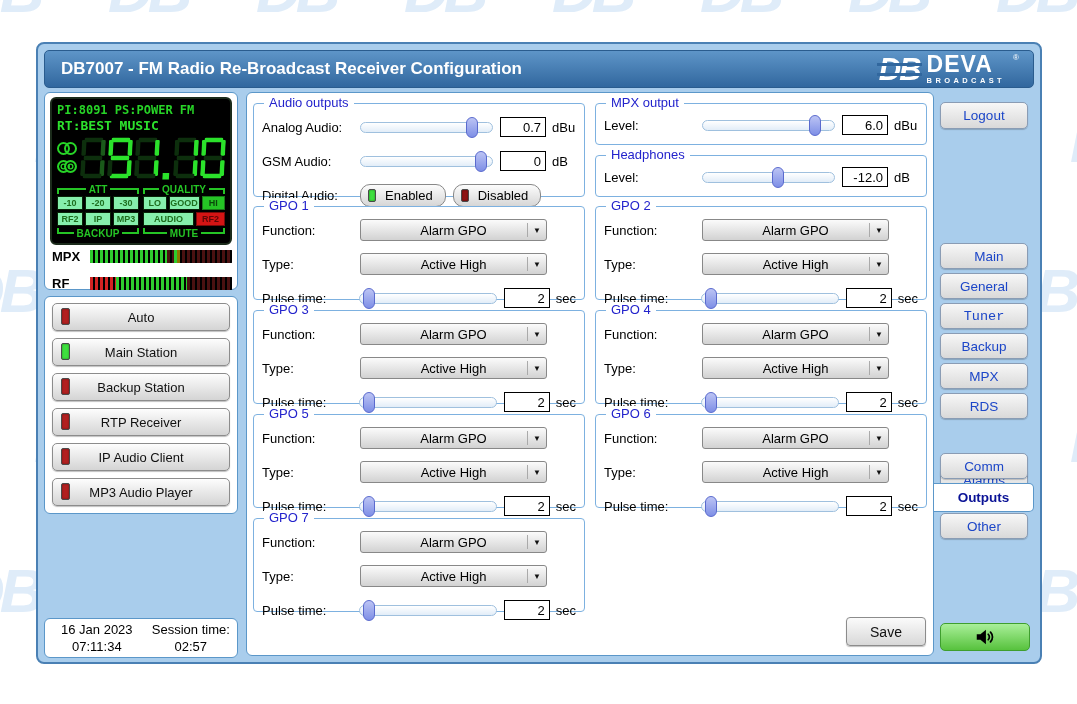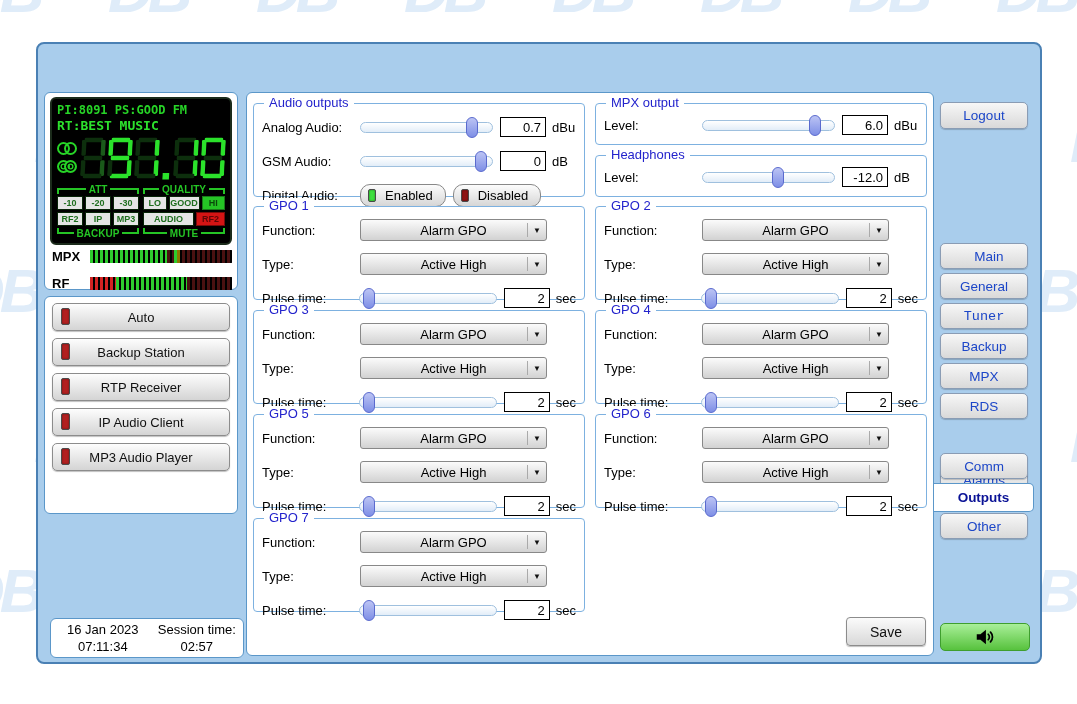--- a/index.html
+++ b/index.html
@@ -28,42 +28,42 @@
   .logo-db::before { top:9px; } .logo-db::after { top:19px; }
   .logo-txt { display:flex; flex-direction:column; line-height:1; }
   .logo-deva { font-size:23px; font-weight:900; letter-spacing:1px; }
   .logo-bc { font-size:7.5px; font-weight:bold; letter-spacing:3.4px; margin-top:1px; }
   .logo-reg { font-size:8px; align-self:flex-start; margin-left:1px; }
 
   
   .card { position:absolute; background:#fff; border:1px solid #5b97c9; border-radius:6px; }
   #display-card { left:6px; top:48px; width:194px; height:198px; }
   #buttons-card { left:6px; top:252px; width:194px; height:218px; padding-top:6px; }
-  #datetime-card{ left:12px; top:574px; width:194px; height:40px; }
+  #datetime-card{ left:6px; top:574px; width:194px; height:40px; }
 
   
   .lcd { position:absolute; left:5px; top:4px; width:182px; height:148px; background:#000;
     border:2px solid #1b2b1b; border-radius:6px; padding:4px 5px; overflow:hidden; }
   .lcd-l1 { font-family:"DejaVu Sans Mono", monospace; font-size:12px; font-weight:bold;
     color:#27d427; white-space:nowrap; letter-spacing:0; }
   .lcd-l2 { font-family:"DejaVu Sans Mono", monospace; font-size:13px; font-weight:bold;
     color:#2de22d; white-space:nowrap; margin-top:1px; }
   .lcd-mid { display:flex; align-items:center; margin-top:2px; height:46px; }
   .lcd-icons { width:24px; display:flex; flex-direction:column; gap:3px; }
   .ring-pair { position:relative; height:15px; }
   .ring-pair i { position:absolute; top:0; width:13px; height:13px; border:2.5px solid #27d427;
     border-radius:50%; }
   .ring-pair i:first-child { left:0; } .ring-pair i:last-child { left:7px; }
   .ring-pair.swirl i { box-shadow: inset 0 0 0 1.5px #000, inset 0 0 0 2.8px #27d427; }
   .freq { display:flex; align-items:center; gap:3px; transform:skewX(-3deg); }
   .freq svg { display:block; }
   .ind { margin-top:3px; }
   .ind-row { display:flex; gap:4px; }
   .ind-half { flex:1; display:flex; gap:2px; margin-top:2px; }
-  .ind-cell { flex:1; background:#e5e5e5; border:1px solid #082408; color:#1e6e1e;
+  .ind-cell { flex:1; background:#86efac; border:1px solid #082408; color:#1e6e1e;
     font-size:9px; font-weight:bold; text-align:center; line-height:12px; height:14px;
     overflow:hidden; }
   .ind-cell.on-green { background:#25c425; color:#0a4a0a; border-color:#1a7a1a; }
   .ind-cell.on-red   { background:#d41414; color:#600606; border-color:#7a0a0a; }
   .ind-cell.wide { flex:1.8; }
   .ind-cell.mid  { flex:1.35; }
   .brk { display:flex; align-items:center; gap:3px; color:#25c425; font-size:10px;
     font-weight:bold; height:10px; flex:1; }
   .brk i { flex:1; height:2px; background:#25c425; position:relative; }
   .brk.down i.o::before { content:''; position:absolute; top:0; width:2px; height:6px; background:#25c425; }
@@ -179,24 +179,35 @@
     <span style="left: 256px; top: 555px;">DB</span>
     <span style="left: 404px; top: 555px;">DB</span>
     <span style="left: 552px; top: 555px;">DB</span>
     <span style="left: 700px; top: 555px;">DB</span>
     <span style="left: 848px; top: 555px;">DB</span>
     <span style="left: 996px; top: 555px;">DB</span>
   </div>
 
 <div class="window">
 
+  <div class="hdr">
+    <span class="hdr-title">DB7007 - FM Radio Re-Broadcast Receiver Configuration</span>
+    <div class="logo">
+      <span class="logo-db">DB</span>
+      <span class="logo-txt">
+        <span class="logo-deva">DEVA</span>
+        <span class="logo-bc">BROADCAST</span>
+      </span>
+      <span class="logo-reg">®</span>
+    </div>
+  </div>
 
   <div class="card" id="display-card">
     <div class="lcd">
-      <div class="lcd-l1"><span>PI:</span><span>8091</span>&nbsp;<span>PS:</span><span>GOOD FM</span></div>
+      <div class="lcd-l1"><span>PI:</span><span>8091</span>&nbsp;<span>PS:</span><span>POWER FM</span></div>
       <div class="lcd-l2"><span>RT:</span><span>BEST MUSIC</span></div>
       <div class="lcd-mid">
         <div class="lcd-icons">
           <div class="ring-pair">
               <i></i>
               <i></i>
             </div>
           <div class="ring-pair swirl">
               <i></i>
               <i></i>
@@ -322,20 +333,24 @@
         </div>
     </div>
   </div>
 
   <div class="card" id="buttons-card">
       <div class="src-btn">
         <span class="led red"></span>
         <span>Auto</span>
       </div>
       <div class="src-btn">
+        <span class="led green"></span>
+        <span>Main Station</span>
+      </div>
+      <div class="src-btn">
         <span class="led red"></span>
         <span>Backup Station</span>
       </div>
       <div class="src-btn">
         <span class="led red"></span>
         <span>RTP Receiver</span>
       </div>
       <div class="src-btn">
         <span class="led red"></span>
         <span>IP Audio Client</span>

